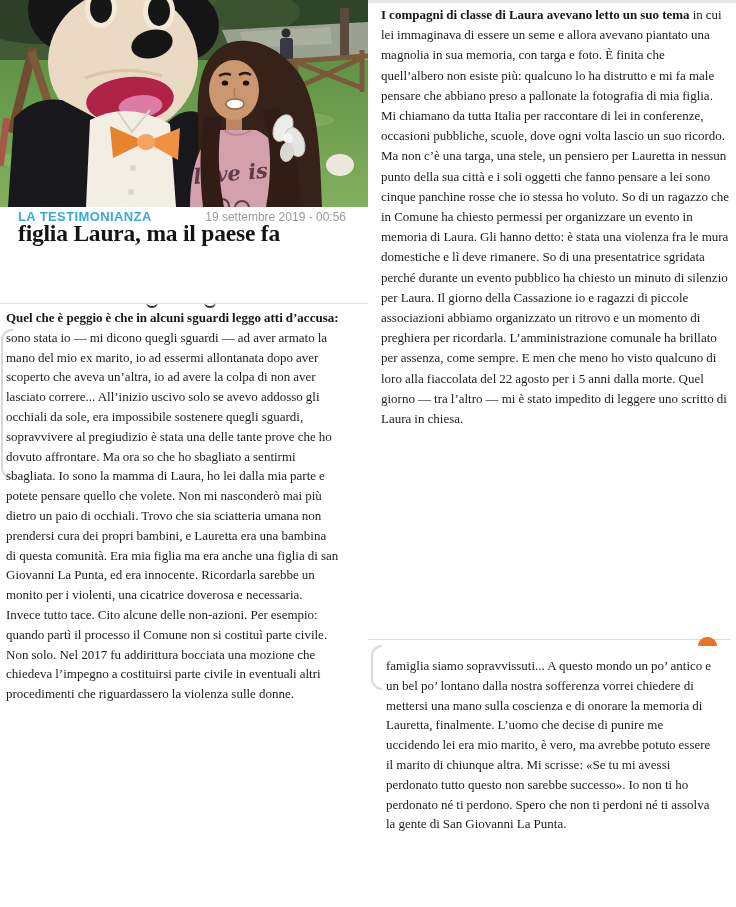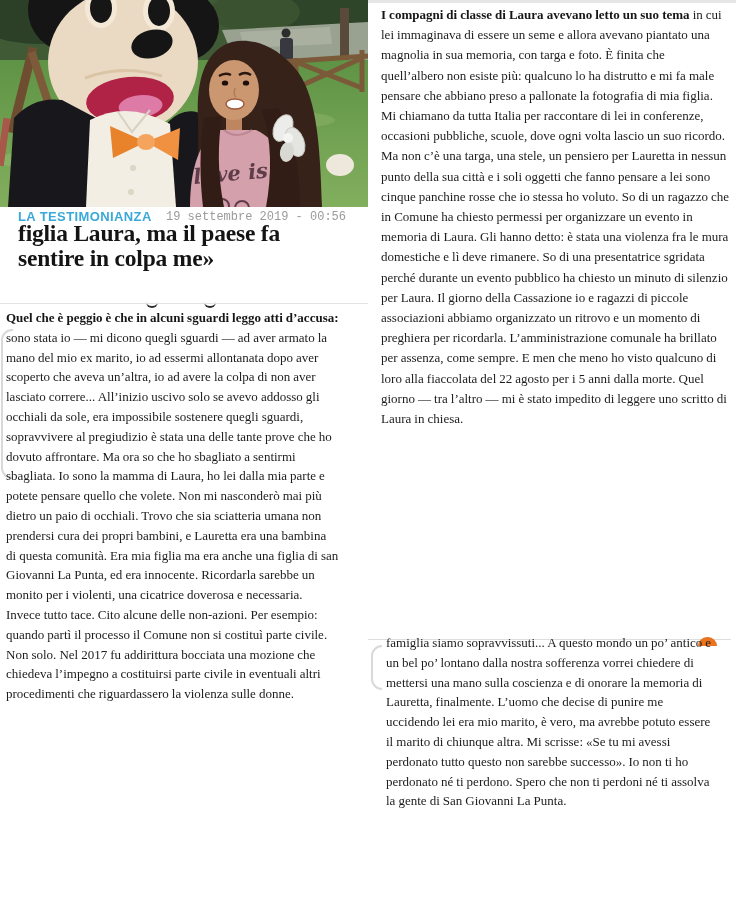--- a/index.html
+++ b/index.html
@@ -3,21 +3,21 @@
 <meta charset="utf-8">
 <style>
   html,body{margin:0;padding:0;background:#ffffff;}
   .page{position:relative;width:736px;height:907px;background:#ffffff;overflow:hidden;
         font-family:"Liberation Serif",serif;color:#1c1c1c;}
   
   .photo{position:absolute;left:0;top:0;width:368px;height:207px;margin:0;padding:0;overflow:hidden;}
   
   .kicker{position:absolute;left:18px;top:209px;font-family:"Liberation Sans",sans-serif;
           font-size:13px;font-weight:bold;letter-spacing:.4px;color:#3aa8d8;}
-  .date{position:absolute;right:390px;top:210px;font-family:Liberation Mono, monospace;
+  .date{position:absolute;right:390px;top:210px;font-family:Liberation Sans, sans-serif;
         font-size:12px;color:#9b9b9b;white-space:nowrap;}
   h1.headline{position:absolute;left:18px;top:221px;width:340px;margin:0;
         font-size:23.5px;line-height:24.8px;font-weight:bold;color:#141414;letter-spacing:-.2px;}
   h1.headline span{display:block;}
   .byline-remnant{position:absolute;left:146px;top:294px;}
   .byline-remnant i{display:inline-block;width:12px;height:7px;border-bottom:2px solid #2d2d2d;
         border-radius:0 0 9px 9px;margin-right:46px;}
   
   .divider{position:absolute;height:1px;background:#e3e3e3;border:0;margin:0;}
   .d1{left:0;top:303px;width:368px;}
@@ -30,21 +30,21 @@
   .edge-right{left:371px;top:645px;width:11px;height:45px;}
   .edge-right i{height:45px;}
   .orange-dot{position:absolute;left:698px;top:637px;width:19px;height:9px;background:#e9731e;
         border-radius:10px 10px 0 0;}
   
   .body{position:absolute;margin:0;font-size:13px;line-height:19.8px;color:#1c1c1c;
         text-align:left;word-spacing:-.2px;}
   .body strong{font-weight:bold;color:#161616;}
   .lbody{left:6px;top:308px;width:333px;}
   .rbody{left:381px;top:5px;width:349px;line-height:20.2px;}
-  .qbody{left:386px;top:633px;width:330px;line-height:19.8px;}
+  .qbody{left:386px;top:656px;width:330px;line-height:19.8px;}
 </style>
 </head>
 <body>
 
 <div class="page">
 
   <figure class="photo">
     <svg width="368" height="207" viewBox="0 0 368 207">
       <defs>
         <linearGradient id="grass" x1="0" y1="0" x2="0" y2="1">
@@ -143,21 +143,20 @@
           <circle cx="288" cy="138" r="5" fill="#f4f4f2"></circle>
         </g>
       </g>
     </svg>
   </figure>
 
   <span class="kicker">LA TESTIMONIANZA</span>
   <span class="date">19 settembre 2019 - 00:56</span>
   <h1 class="headline">
     <span>figlia Laura, ma il paese fa</span>
-    <span>sentire in colpa me»</span>
   </h1>
   <div class="byline-remnant"><i></i><i></i></div>
 
   <hr class="divider d1">
   <div class="card-edge edge-left">
       <i></i>
     </div>
 
   <p class="body lbody"><strong>Quel che è peggio è che in alcuni sguardi leggo atti d’accusa:</strong><span> sono stata io — mi dicono quegli sguardi — ad aver armato la mano del mio ex marito, io ad essermi allontanata dopo aver scoperto che aveva un’altra, io ad avere la colpa di non aver lasciato correre... All’inizio uscivo solo se avevo addosso gli occhiali da sole, era impossibile sostenere quegli sguardi, sopravvivere al pregiudizio è stata una delle tante prove che ho dovuto affrontare. Ma ora so che ho sbagliato a sentirmi sbagliata. Io sono la mamma di Laura, ho lei dalla mia parte e potete pensare quello che volete. Non mi nasconderò mai più dietro un paio di occhiali. Trovo che sia sciatteria umana non prendersi cura dei propri bambini, e Lauretta era una bambina di questa comunità. Era mia figlia ma era anche una figlia di san Giovanni La Punta, ed era innocente. Ricordarla sarebbe un monito per i violenti, una cicatrice doverosa e necessaria. Invece tutto tace. Cito alcune delle non-azioni. Per esempio: quando partì il processo il Comune non si costituì parte civile. Non solo. Nel 2017 fu addirittura bocciata una mozione che chiedeva l’impegno a costituirsi parte civile in eventuali altri procedimenti che riguardassero la violenza sulle donne.</span></p>
 

